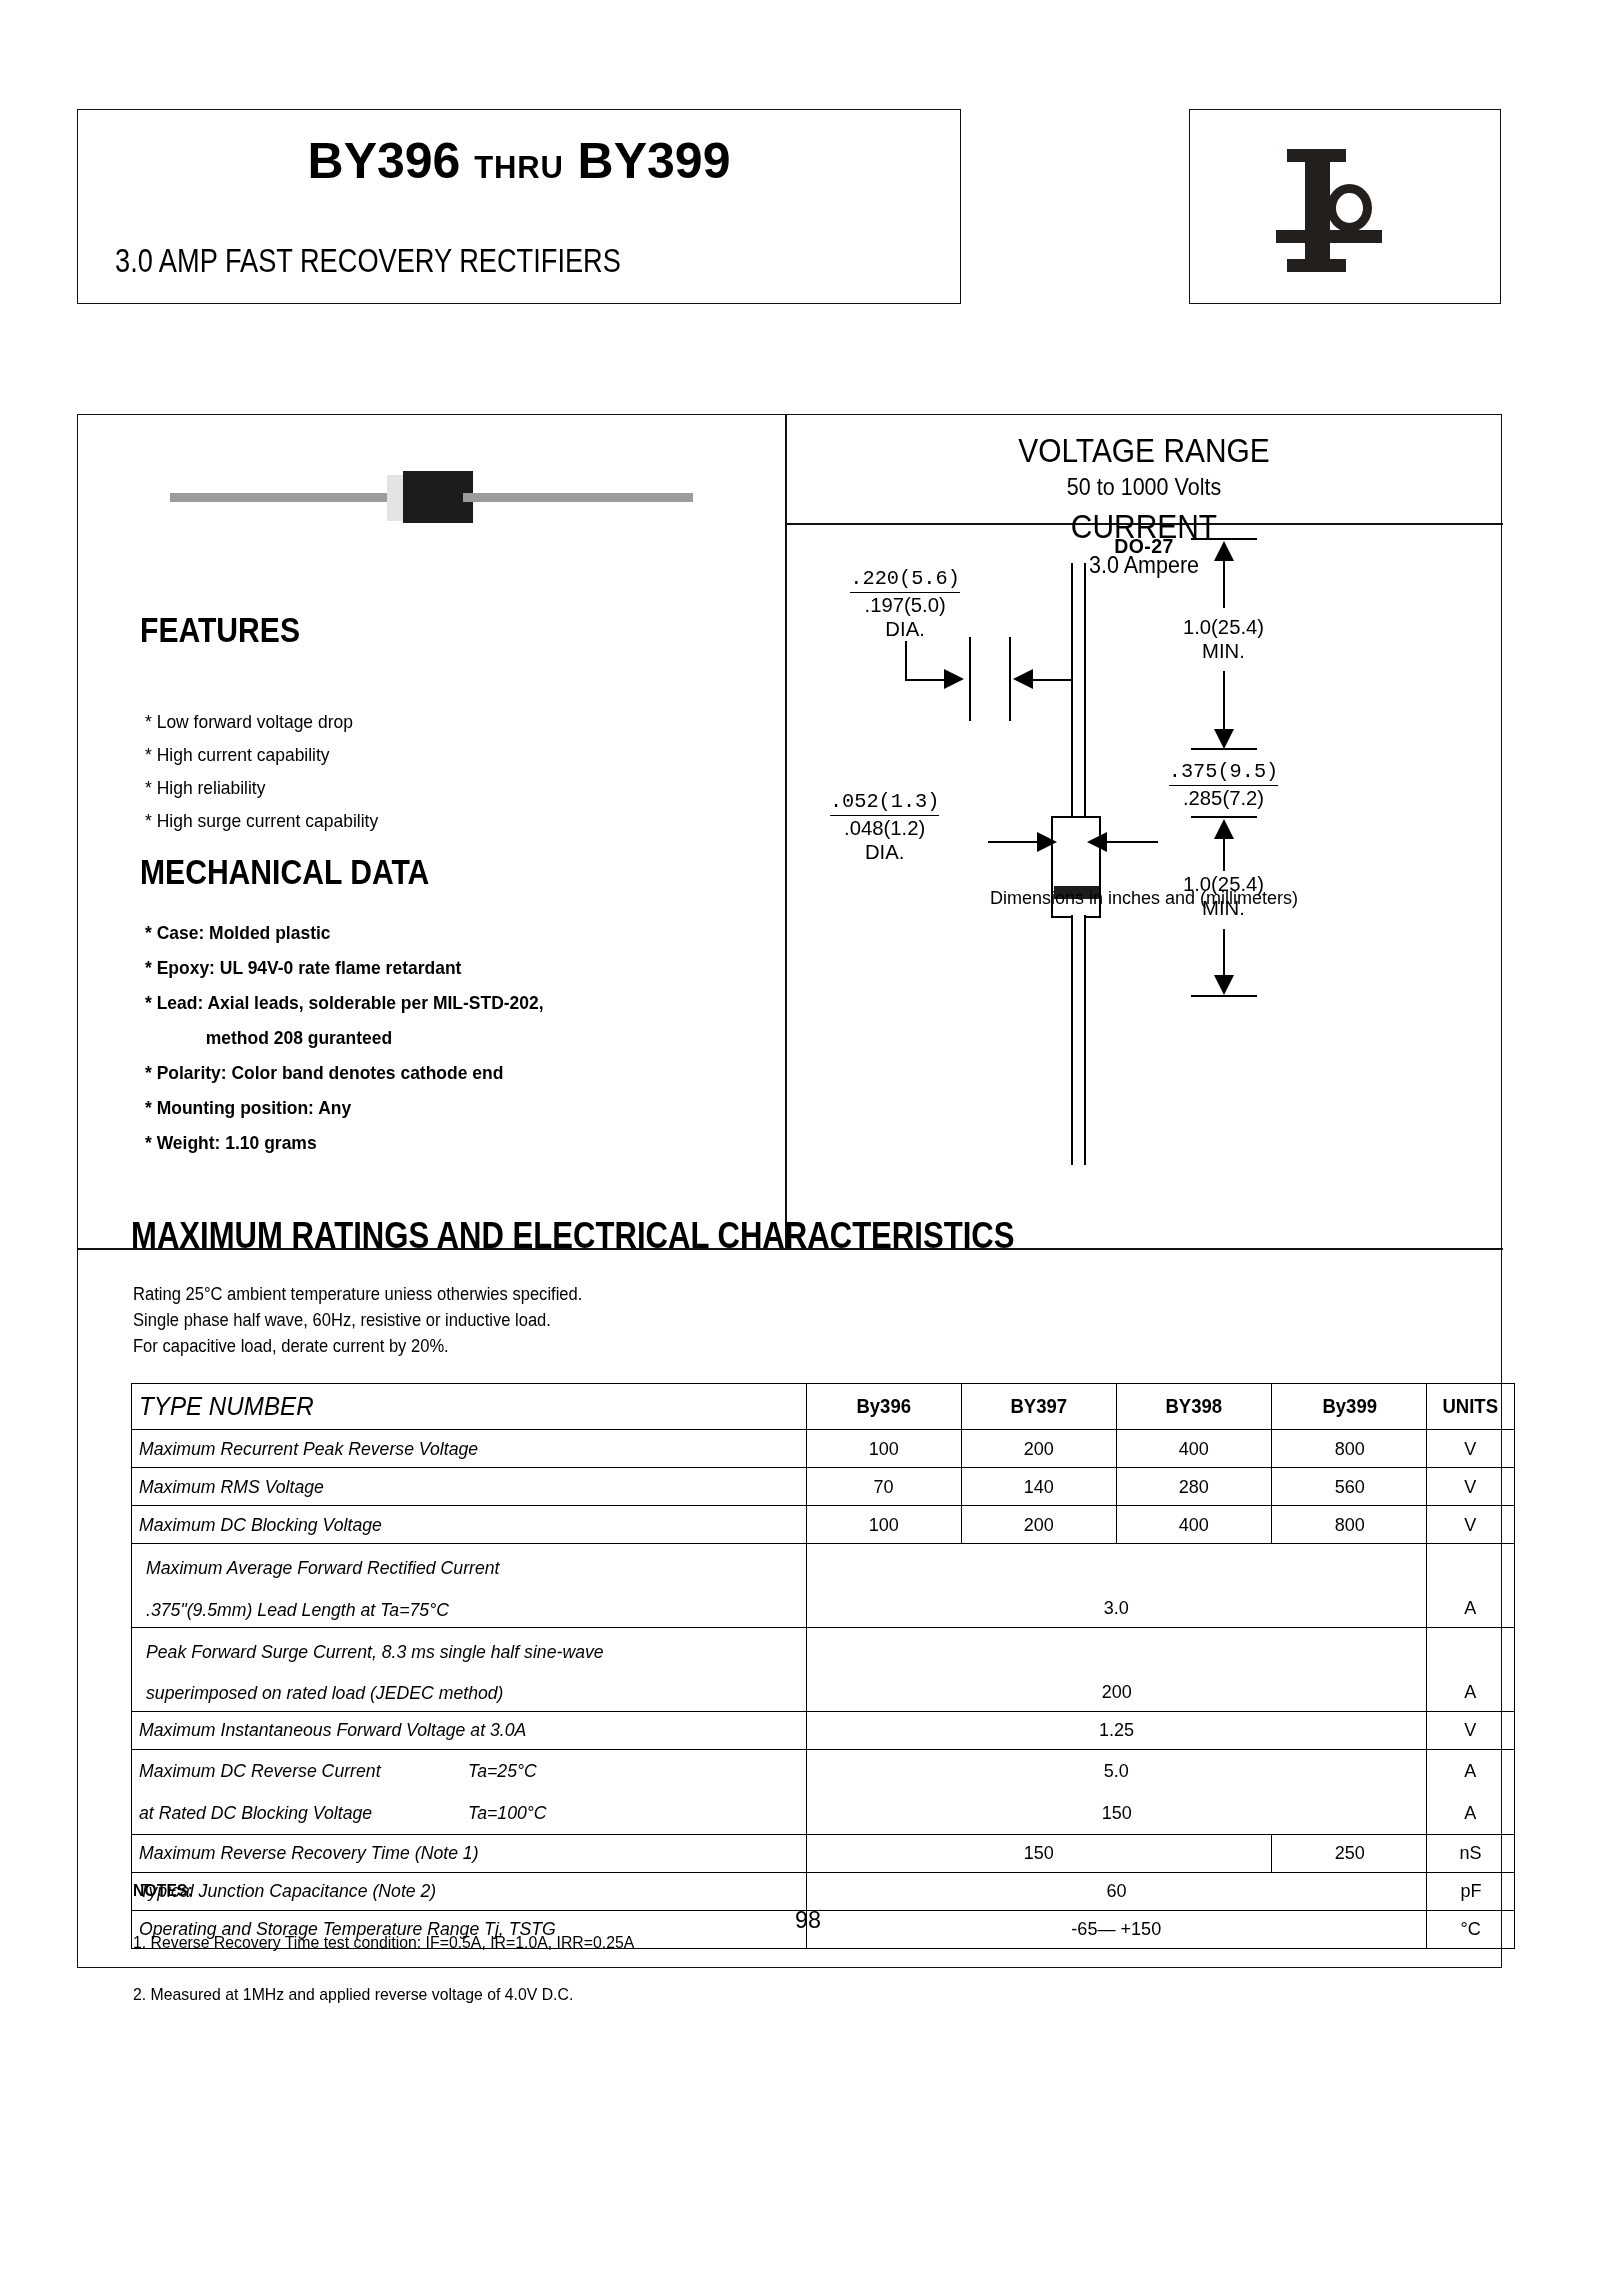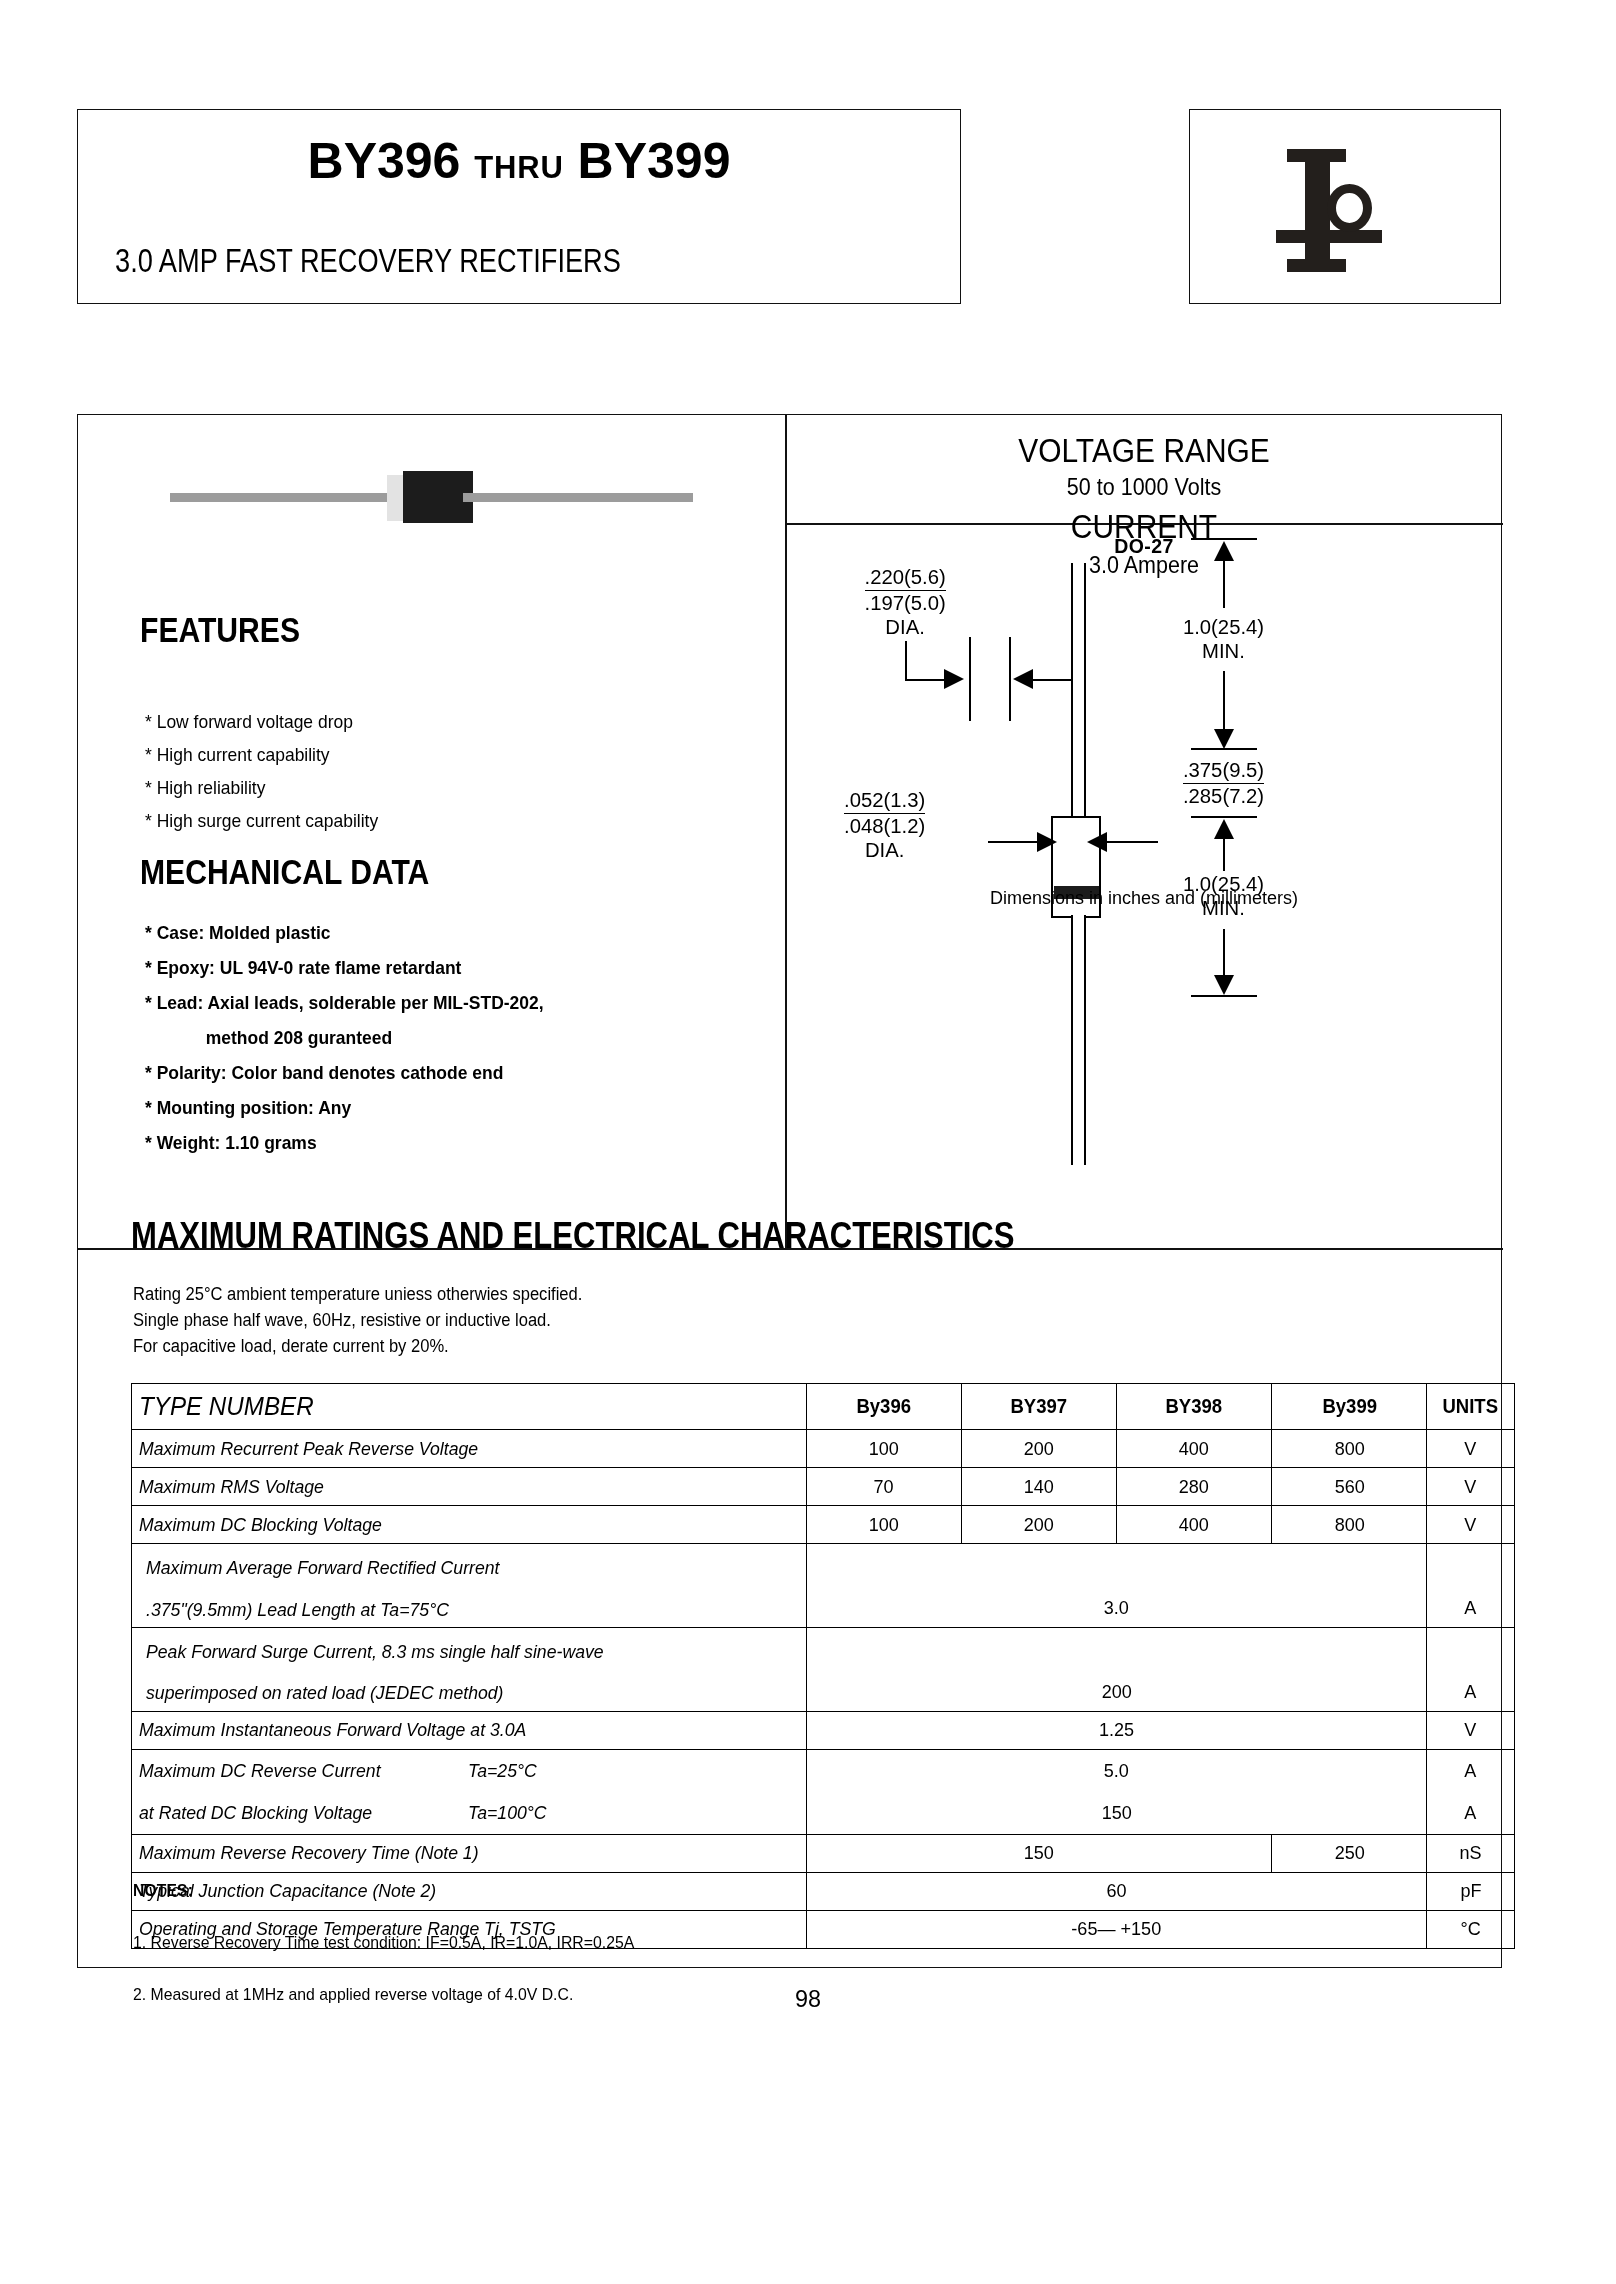--- a/index.html
+++ b/index.html
@@ -69,21 +69,21 @@
   #vr-val{top:59px;font-size:23.4px;transform:scaleX(.92);}
   #cur-title{top:92px;font-size:34px;transform:scaleX(.88);}
   #cur-val{top:137px;font-size:23.4px;transform:scaleX(.92);}
 
   
   #pkg{position:absolute;left:707px;top:109px;width:718px;height:723px;overflow:hidden;}
   #pkg-label{position:absolute;left:0;width:718px;top:11px;text-align:center;
              font-size:19.5px;font-weight:bold;letter-spacing:0.4px;}
   #pkg-note{position:absolute;left:0;width:718px;top:364px;text-align:center;font-size:18px;}
   .dimtxt{position:absolute;font-size:20.3px;white-space:nowrap;text-align:center;line-height:24px;}
-  .frac{border-bottom:1.6px solid #000;padding-bottom:0.8px;display:inline-block;}
+  .frac{border-bottom:1.6px solid #000;padding-bottom:0.8px;display:inline-block;font-family:Liberation Mono, monospace;}
   .lead-v{position:absolute;background:#fff;border-left:2.3px solid #000;border-right:2.3px solid #000;}
   .body-v{position:absolute;background:#fff;border:2.3px solid #000;box-sizing:border-box;}
   .body-band{position:absolute;background:#1c1c1c;}
   .ln{position:absolute;background:#000;}
   .arw{position:absolute;width:0;height:0;}
   .arw-l{border-top:10.2px solid transparent;border-bottom:10.2px solid transparent;border-right:20.3px solid #000;}
   .arw-r{border-top:10.2px solid transparent;border-bottom:10.2px solid transparent;border-left:20.3px solid #000;}
   .arw-u{border-left:10.2px solid transparent;border-right:10.2px solid transparent;border-bottom:20.3px solid #000;}
   .arw-d{border-left:10.2px solid transparent;border-right:10.2px solid transparent;border-top:20.3px solid #000;}
 
@@ -112,21 +112,21 @@
   .twoline .l1{position:absolute;left:7px;top:6.2px;}
   .twoline .l2{position:absolute;left:7px;bottom:6.2px;}
   .tacol{position:absolute;left:336px;}
 
   #notes{position:absolute;left:133px;top:1871px;font-size:17px;line-height:24px;margin-top:8px;}
   #notes .nhdr{font-weight:bold;font-size:15.6px;letter-spacing:0.2px;}
   #notes p{margin:0;padding:0;}
   #notes .gap{height:28px;}
   #notes .sq{transform:scaleX(.93);}
 
-  #page-num{position:absolute;left:0;width:1616px;top:1986px;text-align:center;font-size:23.4px;}
+  #page-num{position:absolute;left:0;width:1616px;top:1907px;text-align:center;font-size:23.4px;}
 </style>
 </head>
 <body>
 
 <div class="page">
 
   <div class="box" id="title-box">
     <div id="main-title">
       <span>BY396</span>
       <span class="thru">THRU</span>

